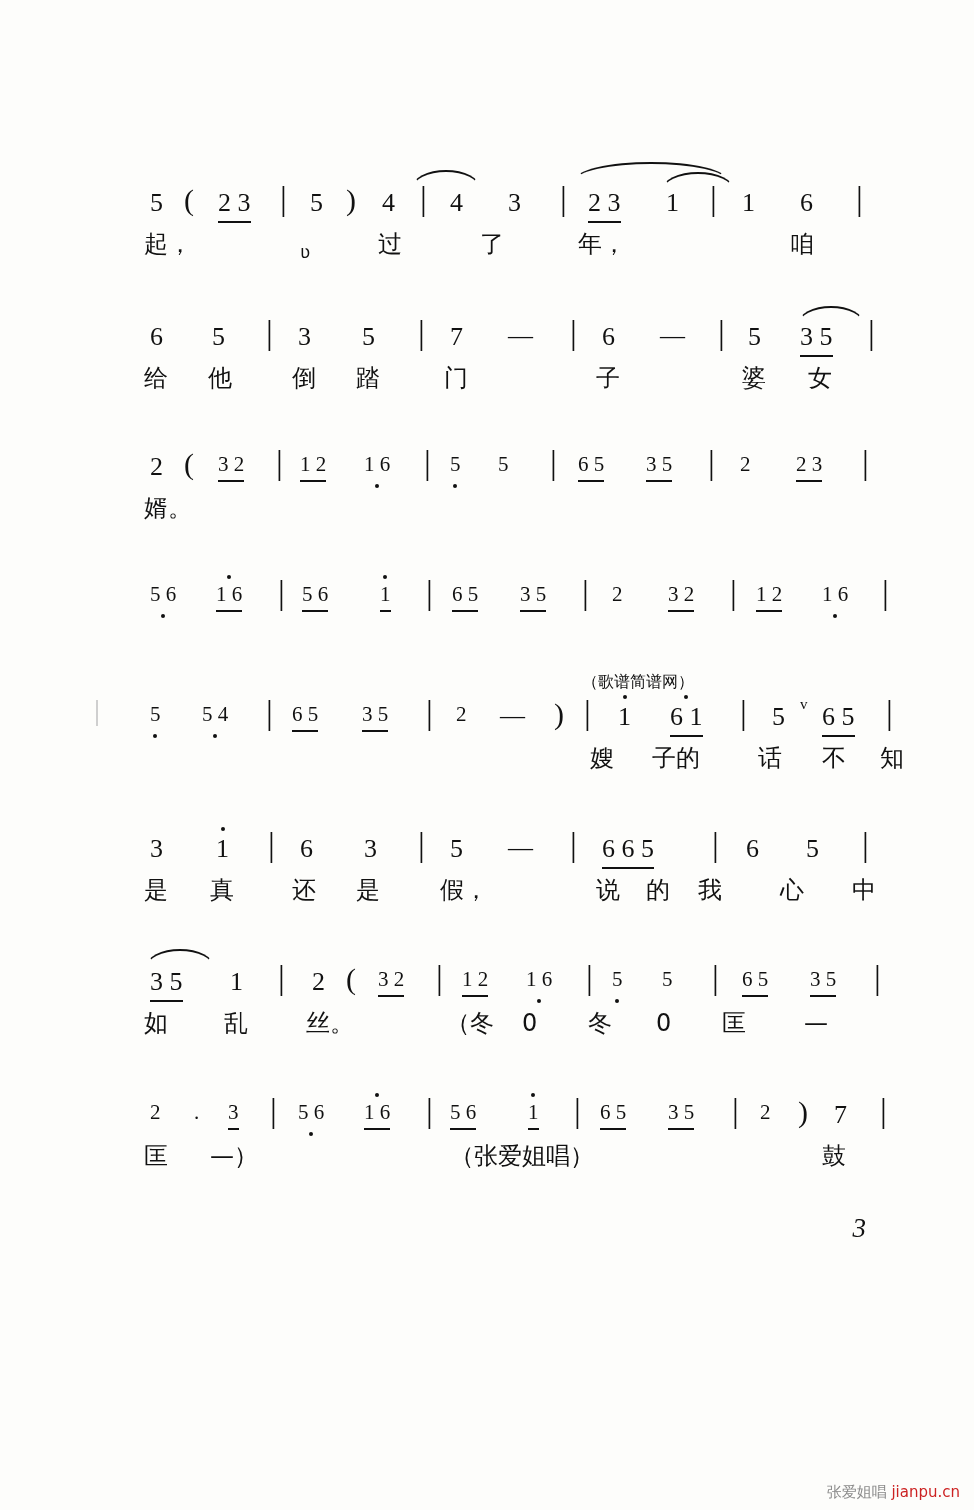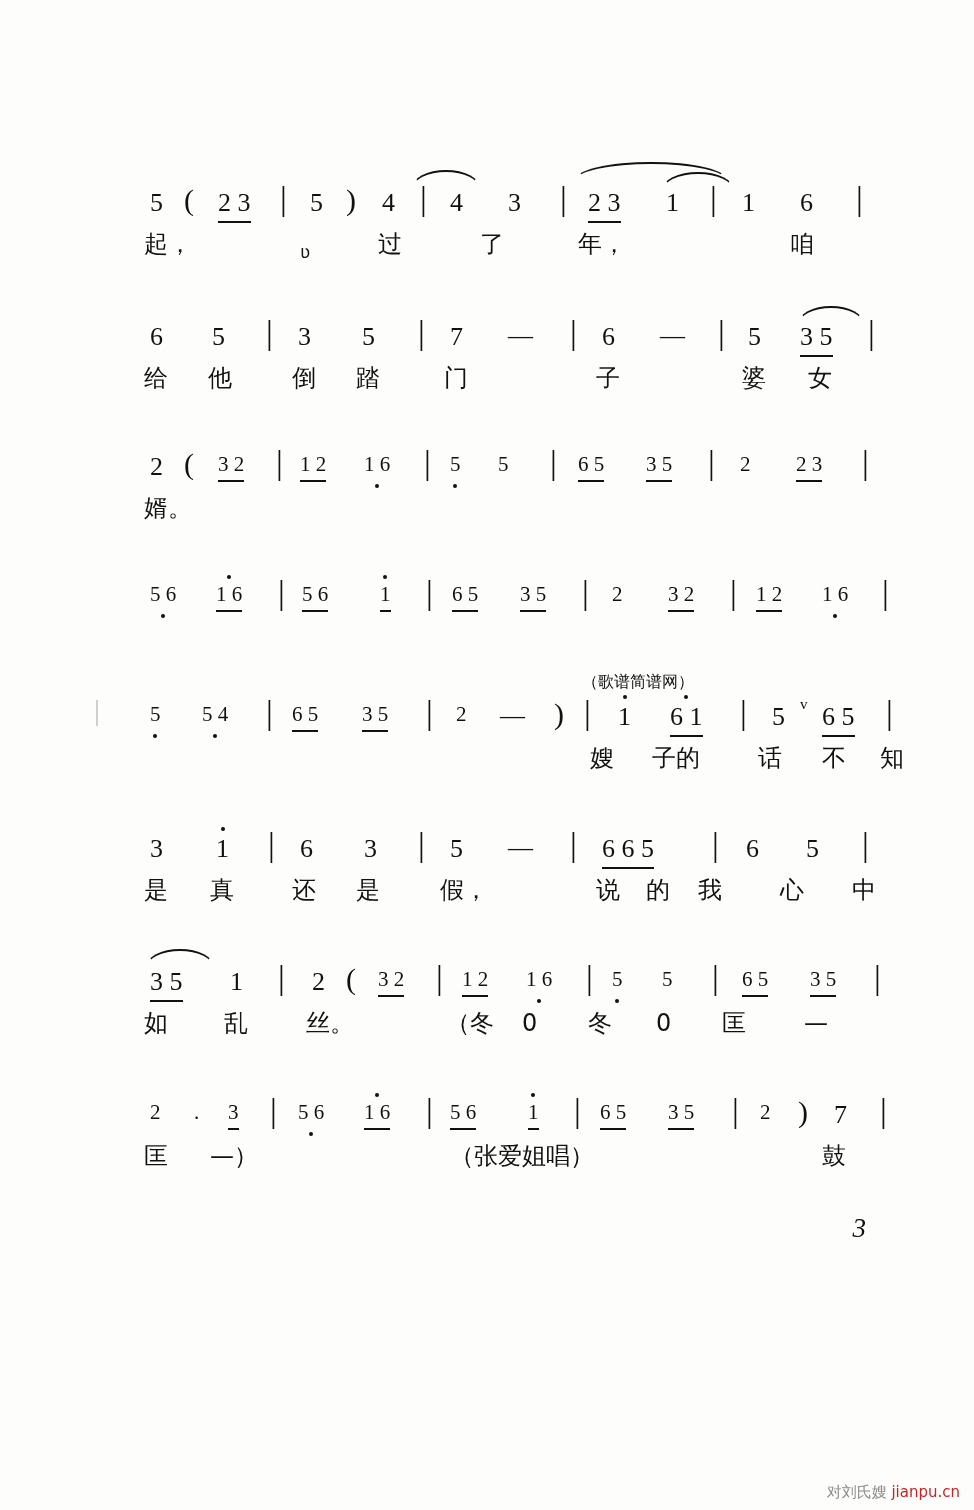--- a/index.html
+++ b/index.html
@@ -378,16 +378,16 @@
       <span class="tok cn" style="left:-6px;">匡</span>
       <span class="tok cn" style="left:60px;">—）</span>
       <span class="tok cn" style="left:300px;">（张爱姐唱）</span>
       <span class="tok cn" style="left:672px;">鼓</span>
     </div>
   </div>
 
   <div class="pagenum">3</div>
 
   <div class="watermark">
-    <span>对刘氏嫂 </span><span class="hl">jianpu.cn</span>
+    <span>张爱姐唱 </span><span class="hl">jianpu.cn</span>
   </div>
 
 </div>
 
 </body></html>

